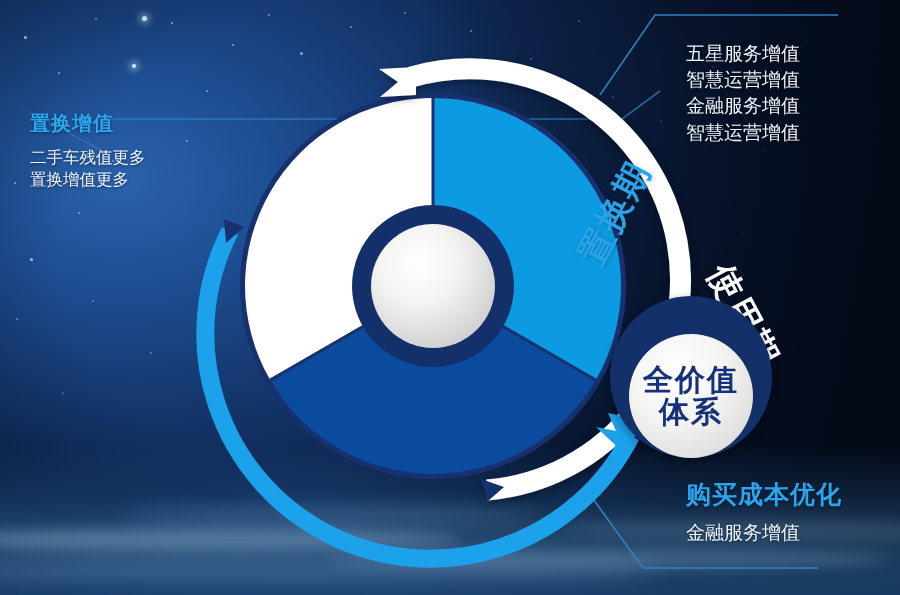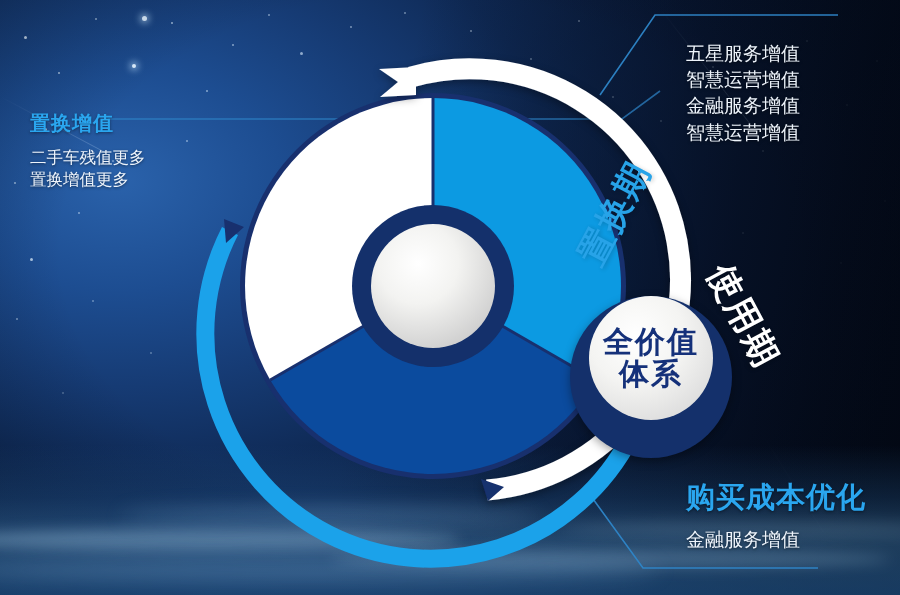--- a/index.html
+++ b/index.html
@@ -42,24 +42,24 @@
   #wheel svg{display:block;overflow:visible;}
   .seg-label{
     position:absolute;color:#fff;font-weight:bold;letter-spacing:2px;white-space:nowrap;
     text-shadow:0 2px 4px rgba(0,0,0,.30);
   }
   #label-shiyong{left:500px;top:165px;font-size:35px;transform:rotate(62deg);transform-origin:left top;}
   #label-zhihuan{left:330px;top:160px;font-size:35px;color:#27a3e8;transform:rotate(-62deg);transform-origin:left top;text-shadow:0 2px 4px rgba(0,0,0,.18);}
   #label-goumai{left:368px;top:382px;font-size:36px;}
 
   #hub{
-    position:absolute;left:332px;top:205px;width:162px;height:162px;border-radius:50%;
+    position:absolute;left:372px;top:205px;width:162px;height:162px;border-radius:50%;
     background:#14306b;
     box-shadow:0 3px 10px rgba(0,0,0,.35);
-    display:flex;align-items:flex-start;justify-content:center;
+    display:flex;align-items:flex-end;justify-content:center;
   }
   #hub-inner{
     width:124px;height:124px;border-radius:50%;
     background:radial-gradient(circle at 38% 32%, #ffffff 0%, #f4f4f2 42%, #dedede 78%, #cfcfcf 100%);
     display:flex;flex-direction:column;align-items:center;justify-content:center;
     line-height:1.06;
   }
   #hub-inner span{
     color:#15317a;font-weight:bold;font-size:30px;letter-spacing:2px;
   }
@@ -72,21 +72,21 @@
 
   #co-left{left:30px;top:110px;}
   #co-left .co-title{font-size:20px;}
   #co-left .co-list div{font-size:16.5px;line-height:1.36;}
 
   #co-topright{left:686px;top:32px;}
   #co-topright .co-title{font-size:23px;}
   #co-topright .co-list div{font-size:19px;line-height:1.38;}
 
   #co-botright{left:686px;top:478px;}
-  #co-botright .co-title{font-size:29px;}
+  #co-botright .co-title{font-size:25px;}
   #co-botright .co-list div{font-size:19px;margin-top:4px;}
 
   .lead{position:absolute;pointer-events:none;overflow:visible;}
 </style>
 </head>
 <body>
 
 <div id="stage">
 
   <div class="bg-base"></div>

